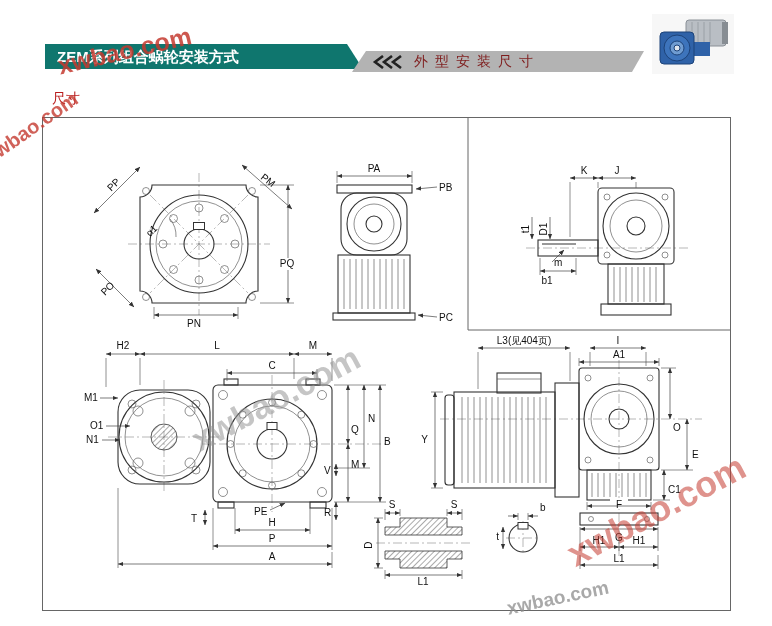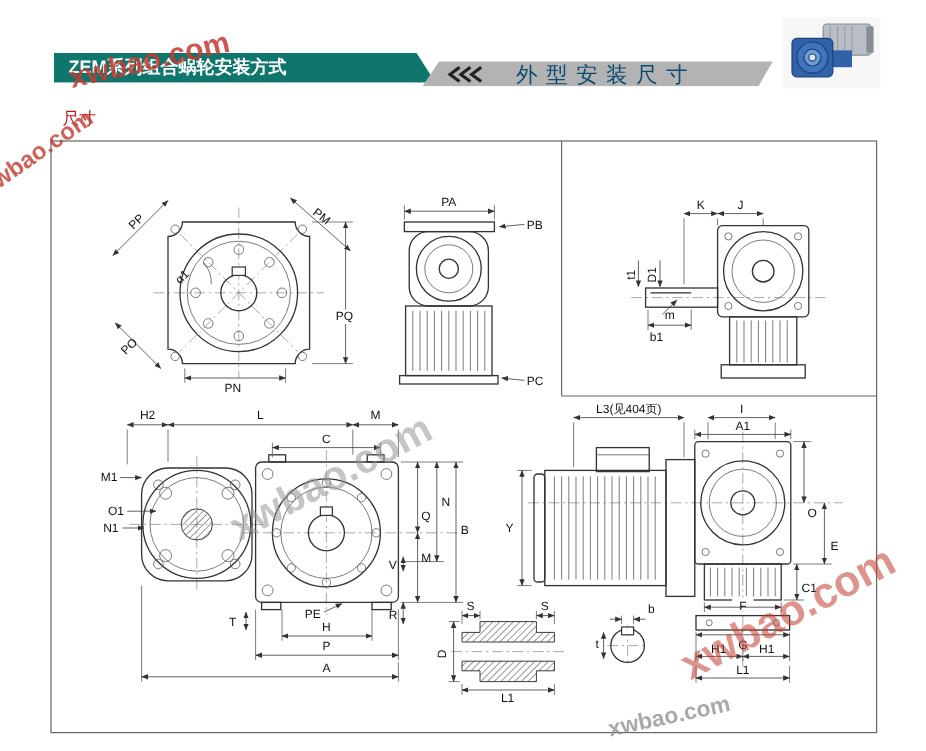--- a/index.html
+++ b/index.html
@@ -5,21 +5,21 @@
   html,body{margin:0;padding:0;background:#e9e9e9;}
   #screen{position:relative;width:772px;height:626px;background:#fff;overflow:hidden;
           font-family:"Liberation Sans",sans-serif;}
   
   .title-bar{position:absolute;left:45px;top:44px;width:318px;height:25px;background:#0f766e;
              color:#fff;font-size:15px;font-weight:bold;line-height:25px;padding-left:12px;
              box-sizing:border-box;clip-path:polygon(0 0,calc(100% - 16px) 0,100% 100%,0 100%);}
   .banner{position:absolute;left:352px;top:51px;width:292px;height:21px;background:#b3b3b3;
           clip-path:polygon(14px 0,100% 0,calc(100% - 12px) 100%,0 100%);
           display:flex;align-items:center;gap:10px;padding-left:20px;box-sizing:border-box;}
-  .banner .txt{font-size:18px;color:#0c4a6e;letter-spacing:7px;margin-left:16px;}
+  .banner .txt{font-size:14px;color:#7f1d1d;letter-spacing:7px;}
   .section-label{position:absolute;left:52px;top:90px;font-size:14px;color:#b91c1c;}
   .photo{position:absolute;left:652px;top:14px;width:82px;height:60px;}
   
   .drawing-border{position:absolute;left:42px;top:117px;width:689px;height:494px;
                   border:1px solid #666;box-sizing:border-box;}
   #drawing{position:absolute;left:42px;top:117px;}
   
   .ln{fill:none;stroke:#333;stroke-width:1.1;}
   .thin{fill:none;stroke:#555;stroke-width:.65;}
   .dim{fill:none;stroke:#444;stroke-width:.7;marker-start:url(#ar);marker-end:url(#ar);}

